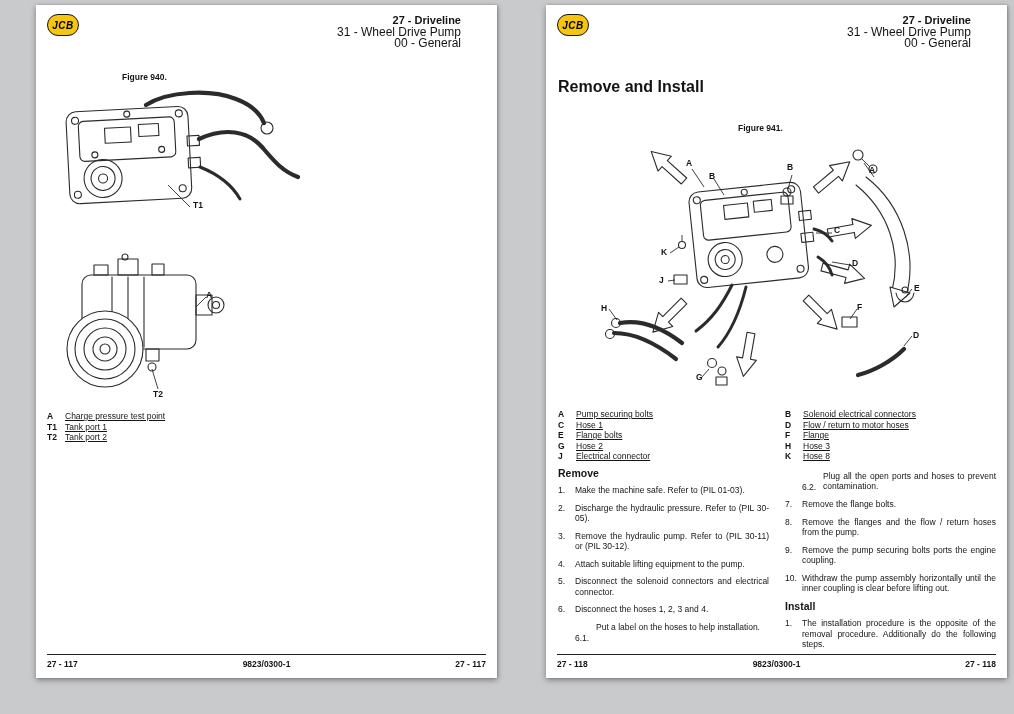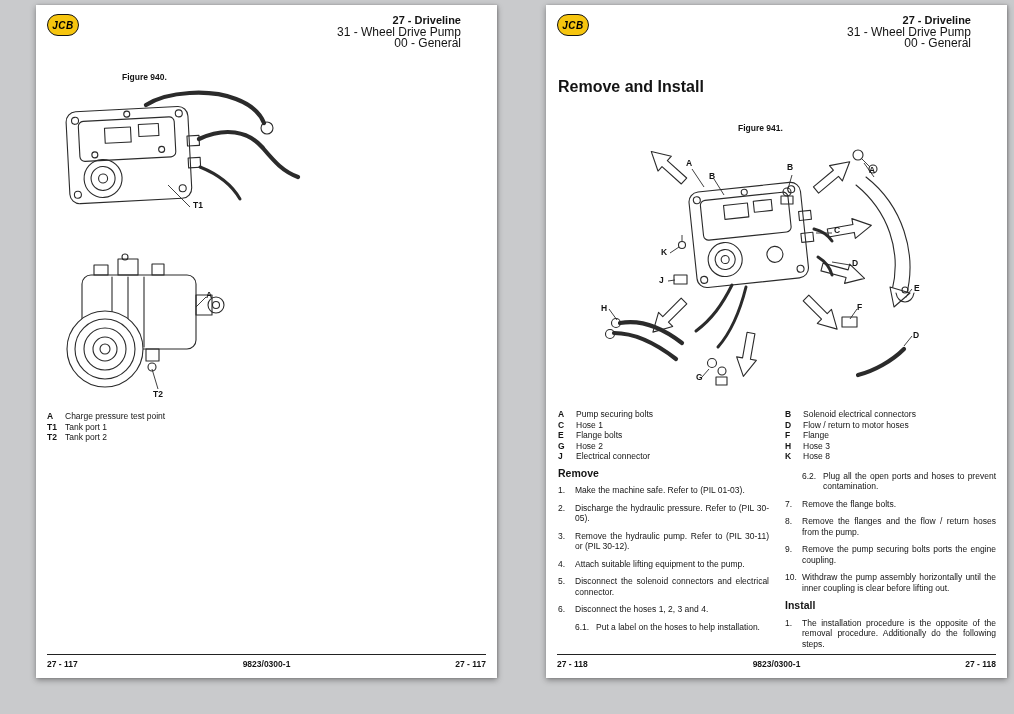--- a/index.html
+++ b/index.html
@@ -33,31 +33,31 @@
   .fig-caption { position:absolute; font-size:8.5px; font-weight:bold; }
   .section-title { position:absolute; left:12px; top:73px; font-size:16px; font-weight:bold; }
 
   .figure { position:absolute; }
   .figure svg { display:block; }
   .callout { position:absolute; font-size:8.5px; font-weight:bold; line-height:9px; }
 
   .key { position:absolute; font-size:8.5px; line-height:10.5px; }
   .key-row { display:flex; }
   .key-row .k { width:18px; font-weight:bold; flex-shrink:0; }
-  .key-row .v { flex:1; }
+  .key-row .v { flex:1;text-decoration:underline; }
 
   .cols { position:absolute; left:12px; top:404px; width:438px; display:flex; gap:16px;
           font-size:8.5px; line-height:10.5px; }
   .col { flex:1; min-width:0; }
   .hd { font-weight:bold; font-size:10.5px; margin:6px 0 7px; }
   .step { display:flex; margin-bottom:7px; }
   .step .num { width:17px; flex-shrink:0; }
   .step .txt { flex:1; text-align:justify; }
   .step.sub { padding-left:17px; }
-  .step.sub .num { width:21px; }
+  .step.sub .num { width:21px;margin-top:11px; }
 
   .footer {
     position:absolute; left:11px; right:11px; bottom:9px;
     border-top:1px solid #222; padding-top:4px;
     display:flex; justify-content:space-between;
     font-size:8.5px; font-weight:bold;
   }
 
   .ln   { stroke:#2b2b2b; fill:none; stroke-width:1.1; stroke-linecap:round; stroke-linejoin:round; }
   .thin { stroke:#2b2b2b; fill:none; stroke-width:0.9; }

